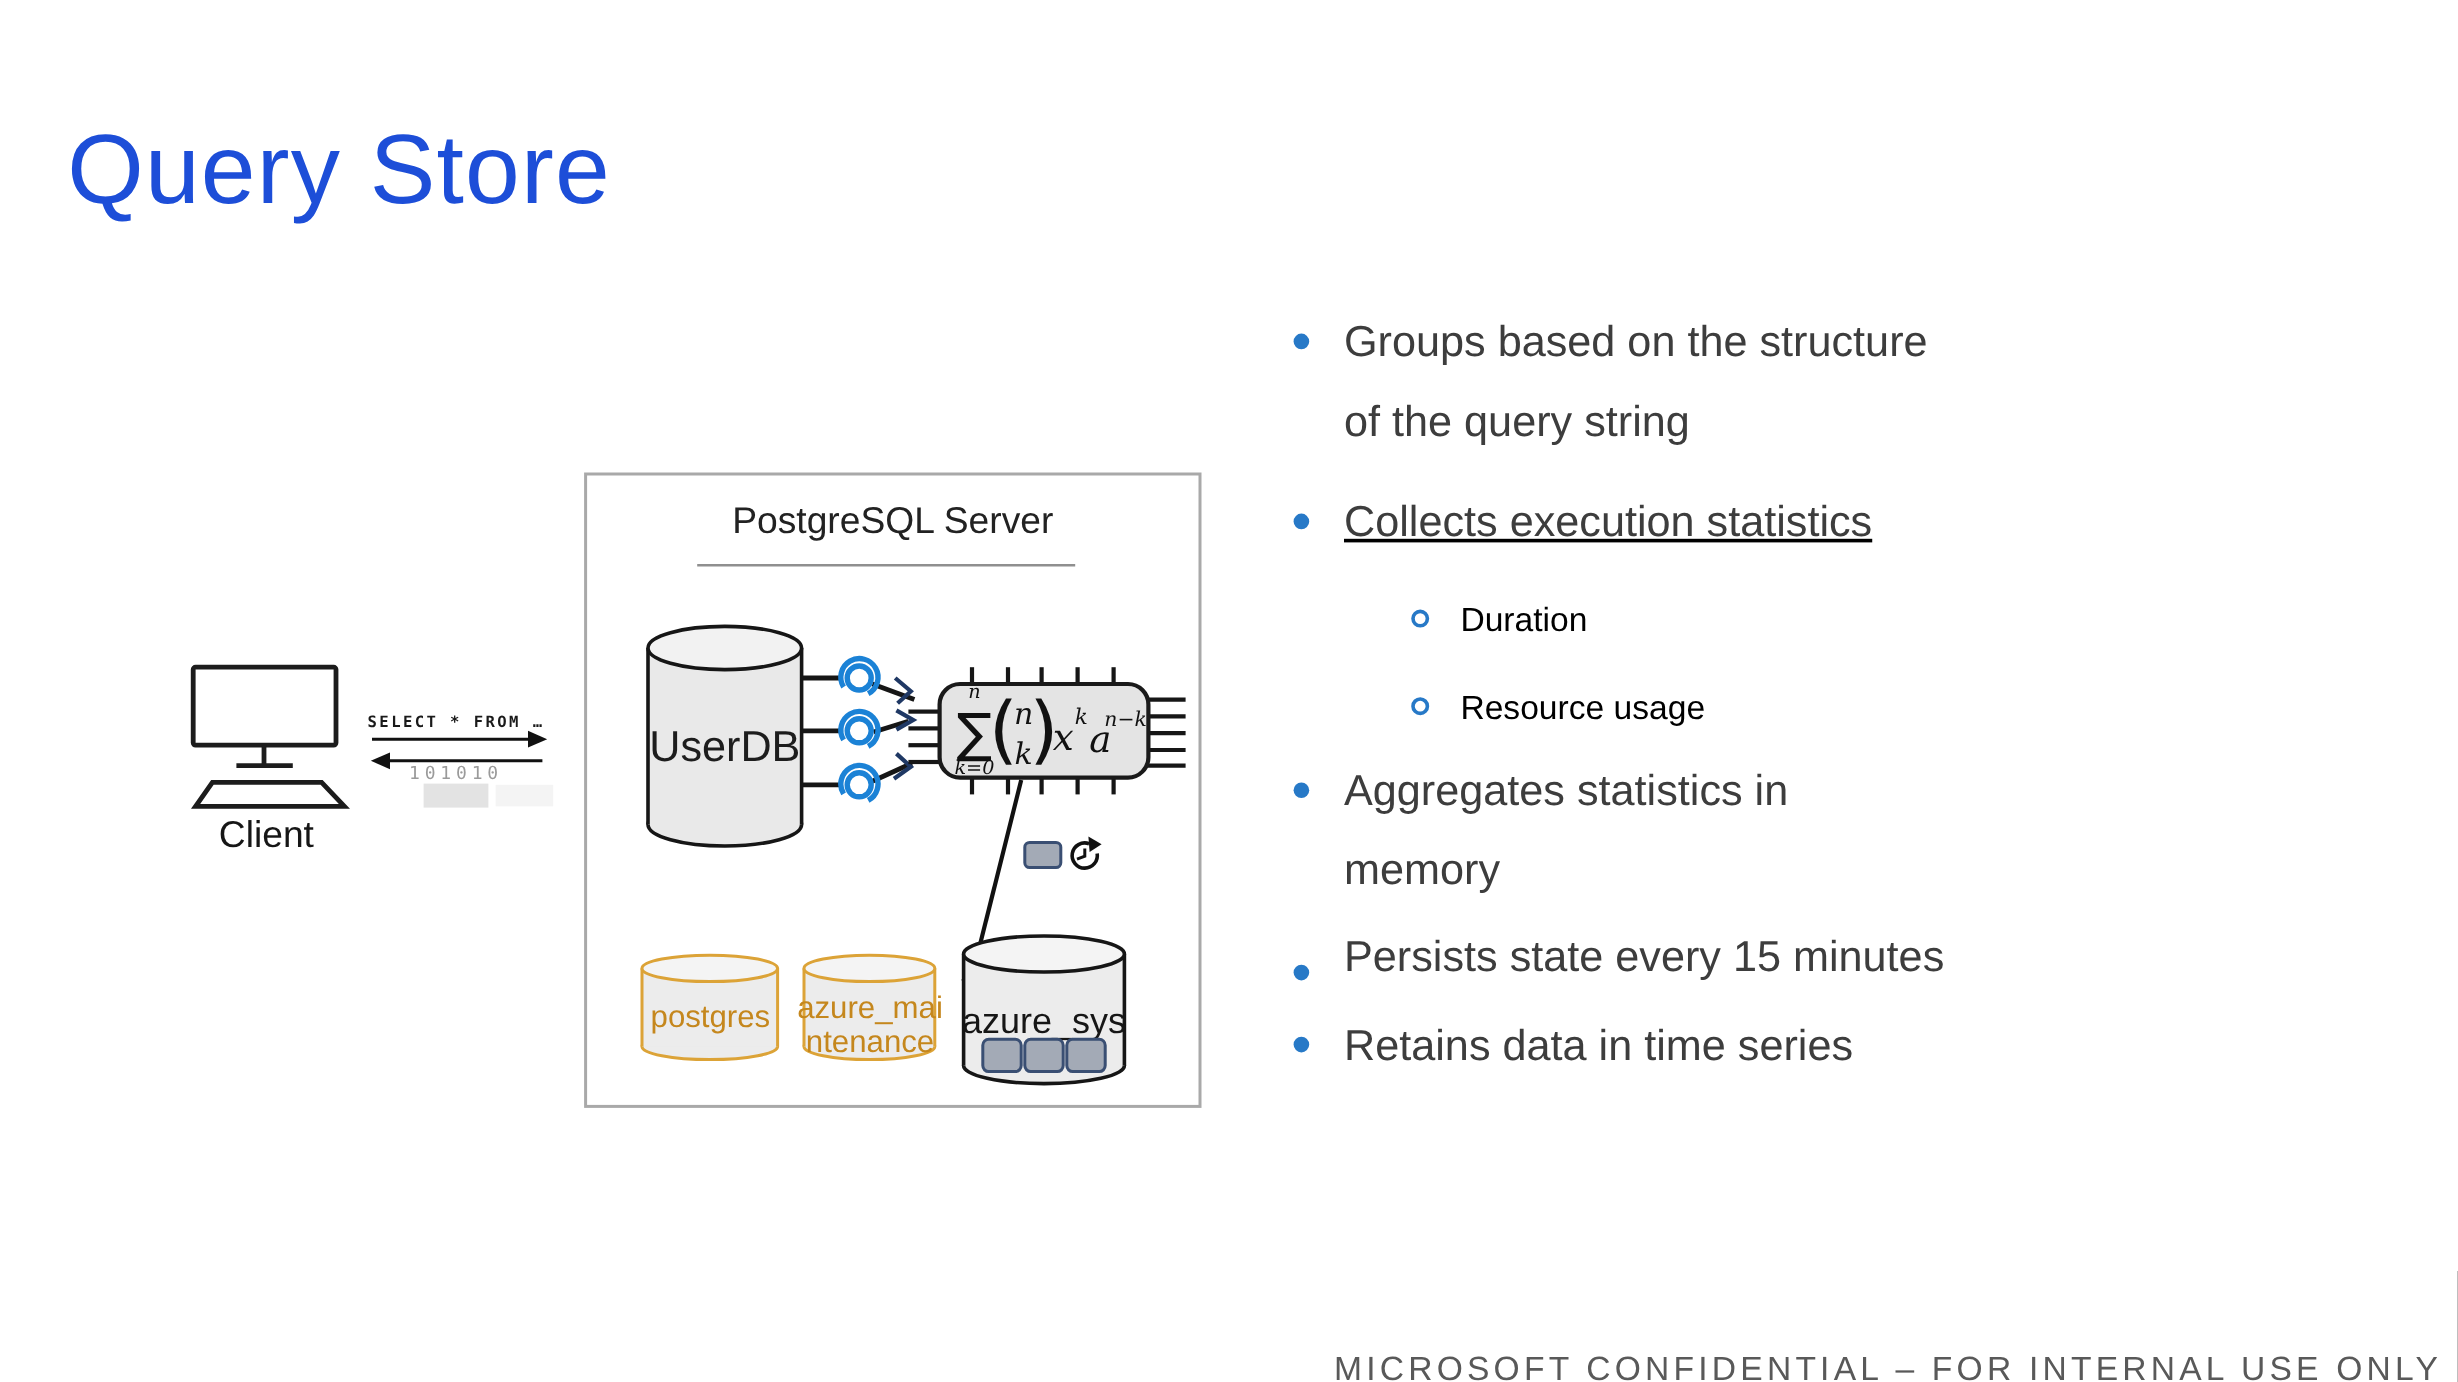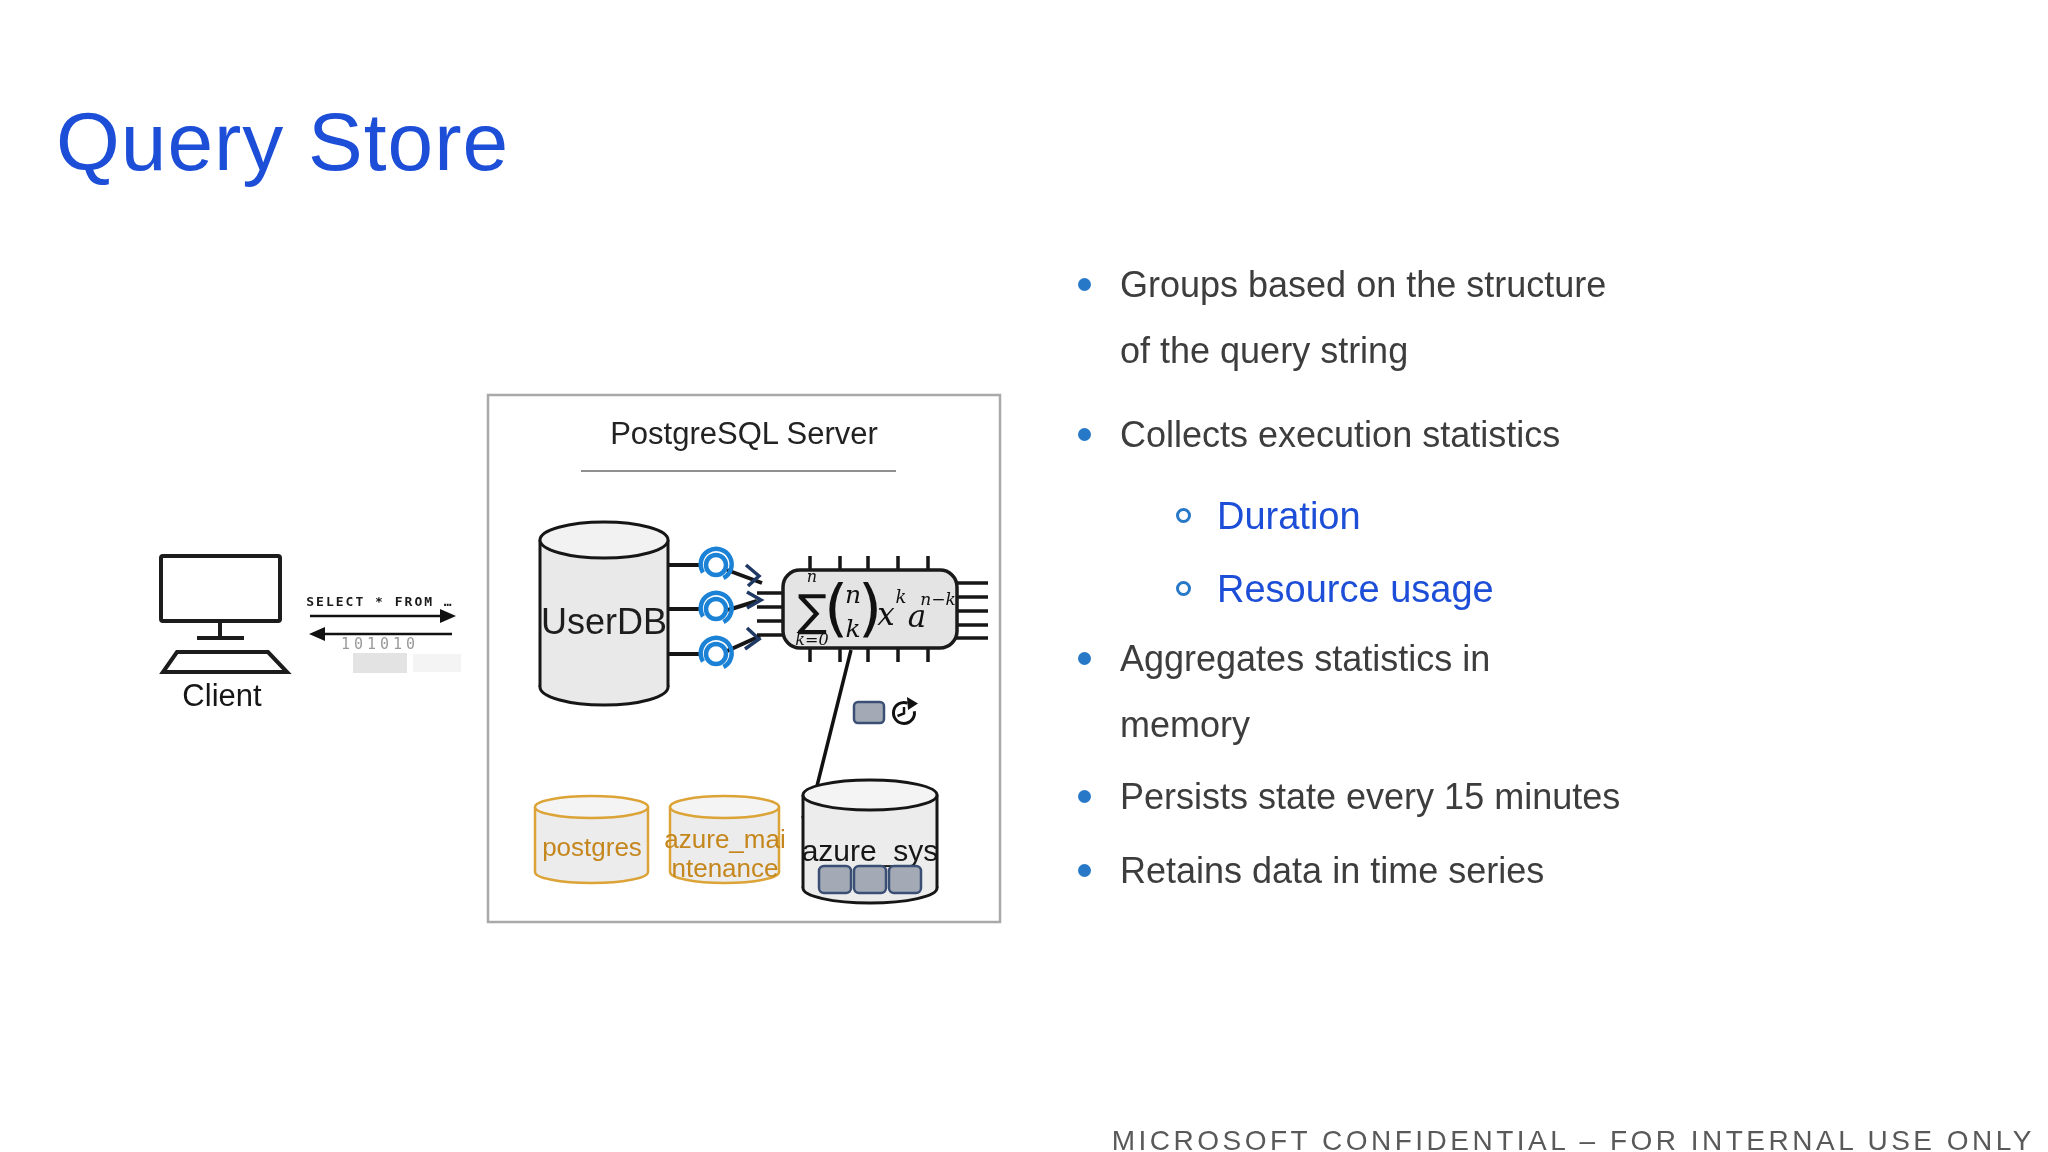--- a/index.html
+++ b/index.html
@@ -24,26 +24,26 @@
   .f-paren{font-family:"DejaVu Sans",sans-serif;fill:#111;text-anchor:middle;}
 
   
   .bullets{position:absolute;left:1078px;top:252px;width:950px;}
   .b-item{display:flex;margin:0 0 18px 0;}
   .b-item .b-text{margin-left:29px;}
   .b-line{font-size:36px;line-height:66px;color:#3d3d3d;white-space:nowrap;}
   .b-dot{flex:0 0 13px;width:13px;height:13px;border-radius:50%;background:#2779c7;margin-top:26px;}
   .sub-item{display:flex;padding-left:98px;margin:0;}
   .sub-item .b-text{margin-left:26px;}
-  .s-line{font-size:38px;line-height:73px;color:#1d4ed8;white-space:nowrap;}
+  .s-line{font-size:28px;line-height:73px;color:#000000;white-space:nowrap;}
   .b-ring{flex:0 0 15px;width:15px;height:15px;box-sizing:border-box;border:3px solid #2779c7;
           border-radius:50%;margin-top:28px;}
-  .mb0{margin-bottom:0;}
+  .mb0{margin-bottom:0;text-decoration:underline;}
   .mb6{margin-bottom:6px;}
-  .mb8{margin-bottom:8px;}
+  .mb8{margin-bottom:8px;align-items:center;}
   .mt12{margin-top:12px;}
 
   .footer{position:absolute;right:13px;top:1110px;font-size:28px;letter-spacing:3.5px;
           color:#595959;white-space:nowrap;margin-top:15px;}
 </style>
 </head>
 <body>
 
 <div class="slide">
 

